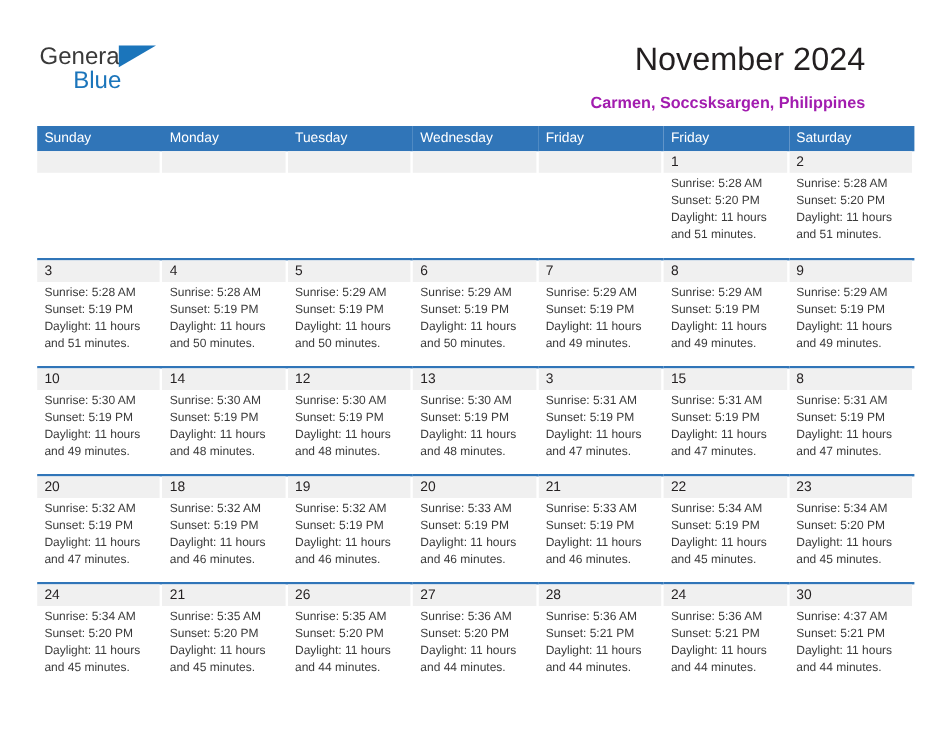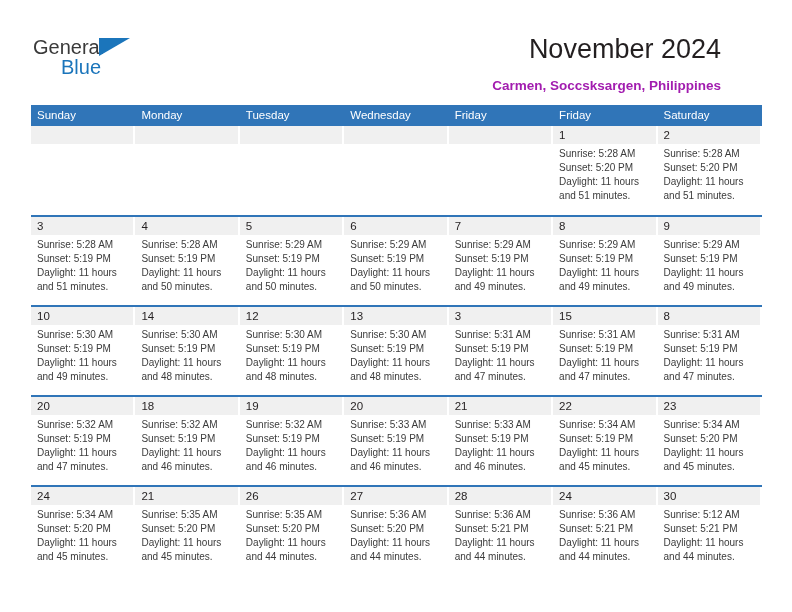--- a/index.html
+++ b/index.html
@@ -532,21 +532,21 @@
                   <div>Sunset: 5:21 PM</div>
                   <div>Daylight: 11 hours</div>
                   <div>and 44 minutes.</div>
                 </div>
               </div>
             </td>
             <td>
               <div class="cellwrap">
                 <div class="daynum">30</div>
                 <div class="info">
-                  <div>Sunrise: 5:12 AM</div>
+                  <div>Sunrise: 4:37 AM</div>
                   <div>Sunset: 5:21 PM</div>
                   <div>Daylight: 11 hours</div>
                   <div>and 44 minutes.</div>
                 </div>
               </div>
             </td>
           </tr>
         </tbody>
     </table>
   </div>

